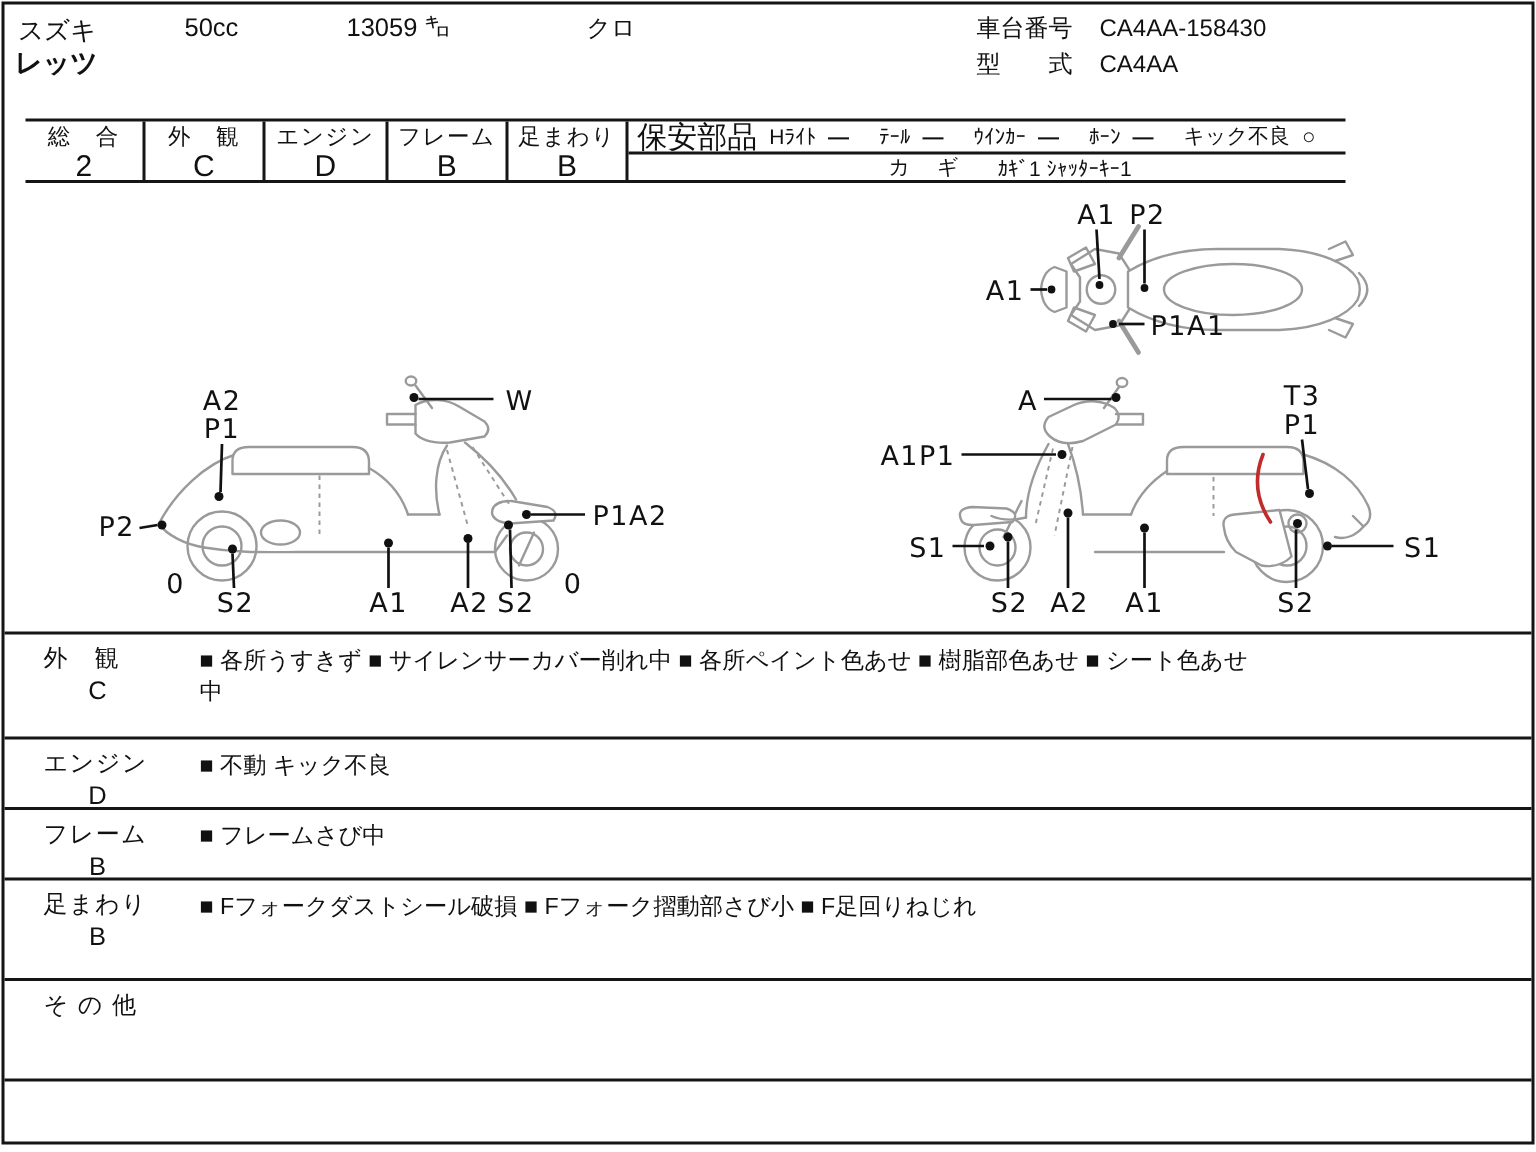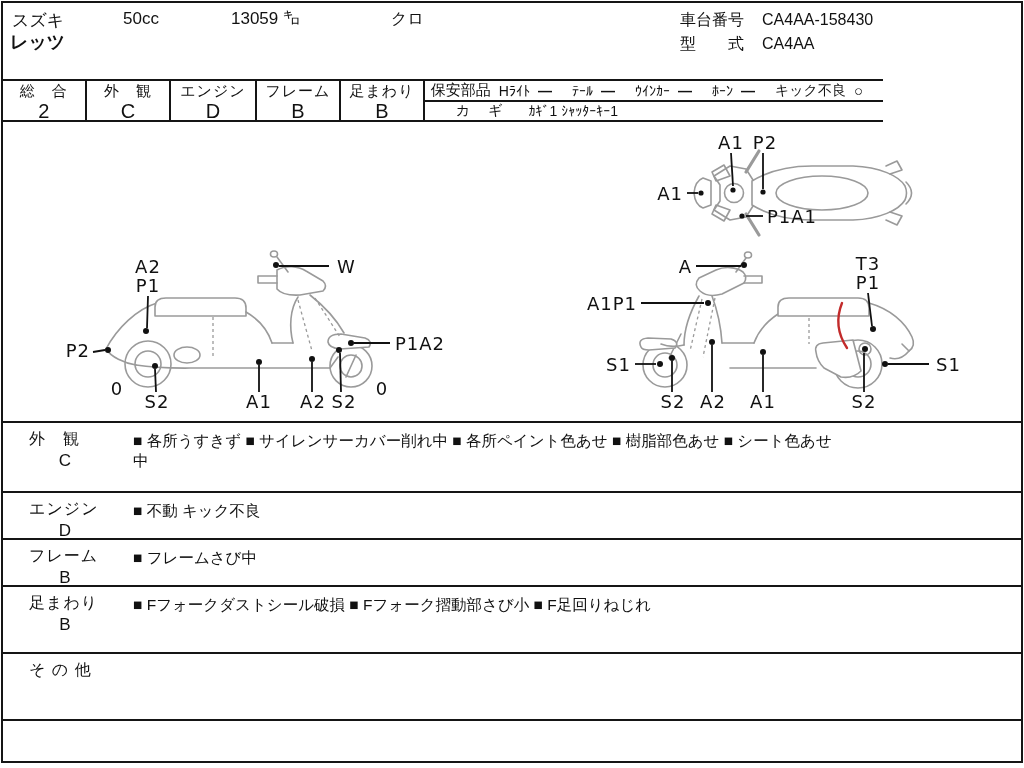--- a/index.html
+++ b/index.html
@@ -7,37 +7,37 @@
   body{width:1024px;height:768px;position:relative;overflow:hidden;
        font-family:"Liberation Sans","DejaVu Sans",sans-serif;color:var(--ink);}
   .outer{position:absolute;left:1px;top:1px;width:1018px;height:758px;border:2px solid var(--bd);}
   
   .hd{position:absolute;left:3px;top:3px;width:1018px;height:84px;}
   .hd .maker{position:absolute;left:9px;top:6px;font-size:17px;}
   .hd .model{position:absolute;left:7px;top:27px;font-size:18px;font-weight:bold;}
   .hd .disp{position:absolute;left:120px;top:6px;font-size:17px;}
   .hd .mile{position:absolute;left:228px;top:6px;font-size:17px;}
   .hd .color{position:absolute;left:388px;top:6px;font-size:16px;}
-  .hd .idblock{position:absolute;left:677px;top:5px;font-size:16px;line-height:24px;}
+  .hd .idblock{position:absolute;left:648px;top:5px;font-size:16px;line-height:24px;}
   .idrow .lab{display:inline-block;width:82px;}
   .idrow .lab.spaced{letter-spacing:1px;}
   
-  .grades{position:absolute;left:3px;top:79px;width:880px;height:43px;
+  .grades{position:absolute;left:17px;top:79px;width:880px;height:43px;
           border-top:2px solid var(--bd);border-bottom:2px solid var(--bd);
           box-sizing:border-box;display:flex;}
   .gcell{border-right:2px solid var(--bd);box-sizing:border-box;text-align:center;}
   .gcell .glab{font-size:15px;margin-top:1px;letter-spacing:1px;}
   .gcell .gval{font-size:20px;line-height:20px;}
   .safety{flex:1;display:flex;flex-direction:column;}
   .srow1{height:20px;border-bottom:2px solid var(--bd);display:flex;align-items:center;font-size:14px;white-space:nowrap;padding-left:6px;}
-  .srow1 .stitle{font-size:15px;margin-right:8px;}
+  .srow1 .stitle{font-size:20px;margin-right:8px;}
   .srow1 .sl{margin-right:8px;}
   .srow1 .sv{margin-right:20px;font-weight:bold;}
   .srow1 .sv.circ{font-size:15px;}
-  .srow2{flex:1;display:flex;align-items:center;font-size:14px;padding-left:31px;}
+  .srow2{flex:1;display:flex;align-items:center;font-size:14px;padding-left:31px;justify-content:center;}
   .srow2 .kl{margin-right:24px;letter-spacing:2px;}
   
   .diagram{position:absolute;left:3px;top:122px;width:1018px;height:236px;}
   svg .art{stroke:var(--art);fill:none;stroke-width:1.6;stroke-linecap:round;stroke-linejoin:round;}
   svg .artf{stroke:var(--art);fill:#ffffff;stroke-width:1.6;stroke-linejoin:round;}
   svg .thick{stroke-width:3.2;}
   svg .dash{stroke:var(--art);fill:none;stroke-width:1.3;stroke-dasharray:3 3;}
   svg .leader{stroke:var(--ink);fill:none;stroke-width:1.8;}
   svg .dot{fill:var(--ink);stroke:none;}
   svg text.lbl{fill:var(--ink);font-family:"DejaVu Sans","Liberation Sans",sans-serif;font-size:18px;letter-spacing:1px;}

